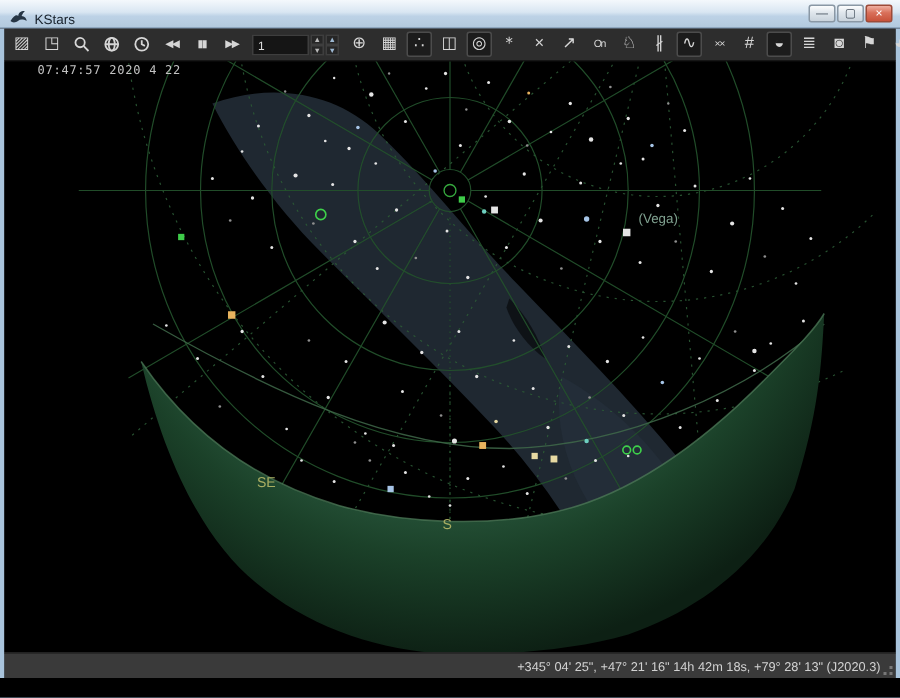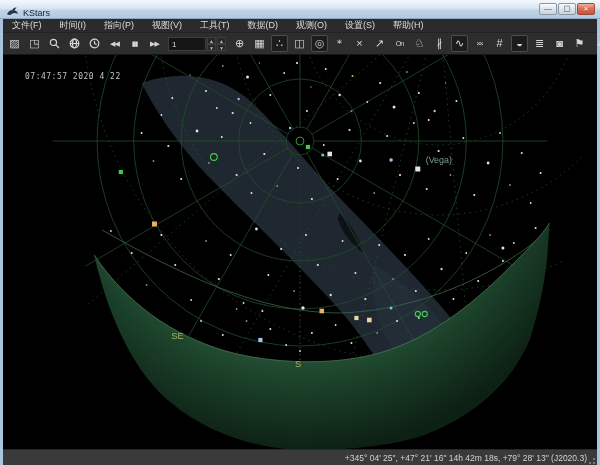--- a/index.html
+++ b/index.html
@@ -31,21 +31,21 @@
   .ticon{width:11px;height:11px;stroke:#d6d6d6;fill:none;stroke-width:1.2;}
   .spinbox{display:flex;align-items:center;margin:0 5px 0 2px;}
   .spinval{width:38px;height:14px;background:#151515;border:1px solid #3e3e3e;color:#ddd;
            font-size:8px;line-height:14px;padding-left:3px;box-sizing:border-box;}
   .spincol{display:flex;flex-direction:column;margin-left:1px;}
   .spincol span{width:9px;height:7px;font-size:5px;line-height:7px;text-align:center;color:#b8b8b8;
                 background:#262626;border:1px solid #3e3e3e;box-sizing:border-box;}
   .spincol.hl span{color:#9db8d2;}
   
   .skywrap{height:394px;position:relative;background:#000;}
-  .infobox{position:absolute;left:22px;top:17px;font-family:"DejaVu Sans Mono",monospace;
+  .infobox{position:absolute;left:22px;top:1px;font-family:"DejaVu Sans Mono",monospace;
            font-size:8px;color:#c3c3c3;letter-spacing:.5px;text-align:center;}
   
   .statusbar{height:16px;background:#3a3a3a;border-top:1px solid #282828;display:flex;
              align-items:center;justify-content:flex-end;font-size:8.5px;color:#d2d2d2;
              padding-right:10px;position:relative;}
   .grip{position:absolute;right:2px;bottom:2px;width:8px;height:8px;}
   .grip i{position:absolute;width:2px;height:2px;background:#787878;}
   .grip i:nth-child(1){right:0;bottom:0}.grip i:nth-child(2){right:4px;bottom:0}
   .grip i:nth-child(3){right:0;bottom:4px}
   
@@ -64,31 +64,20 @@
     <span class="title">KStars</span>
     <div class="winbtns">
       <div class="wbtn">—</div>
       <div class="wbtn">▢</div>
       <div class="wbtn close">×</div>
     </div>
   </div>
 
   <div class="framebody">
 
-    <div class="menubar">
-        <span class="mi">文件(F)</span>
-        <span class="mi">时间(I)</span>
-        <span class="mi">指向(P)</span>
-        <span class="mi">视图(V)</span>
-        <span class="mi">工具(T)</span>
-        <span class="mi">数据(D)</span>
-        <span class="mi">观测(O)</span>
-        <span class="mi">设置(S)</span>
-        <span class="mi">帮助(H)</span>
-      </div>
 
     <div class="toolbar">
       <svg width="0" height="0" style="position:absolute">
         <symbol id="i-mag" viewBox="0 0 11 11">
             <circle cx="4.4" cy="4.4" r="3.1"></circle>
             <line x1="6.8" y1="6.8" x2="10" y2="10"></line>
           </symbol>
         <symbol id="i-globe" viewBox="0 0 11 11">
             <circle cx="5.5" cy="5.5" r="4.3"></circle>
             <ellipse cx="5.5" cy="5.5" rx="2" ry="4.3"></ellipse>

